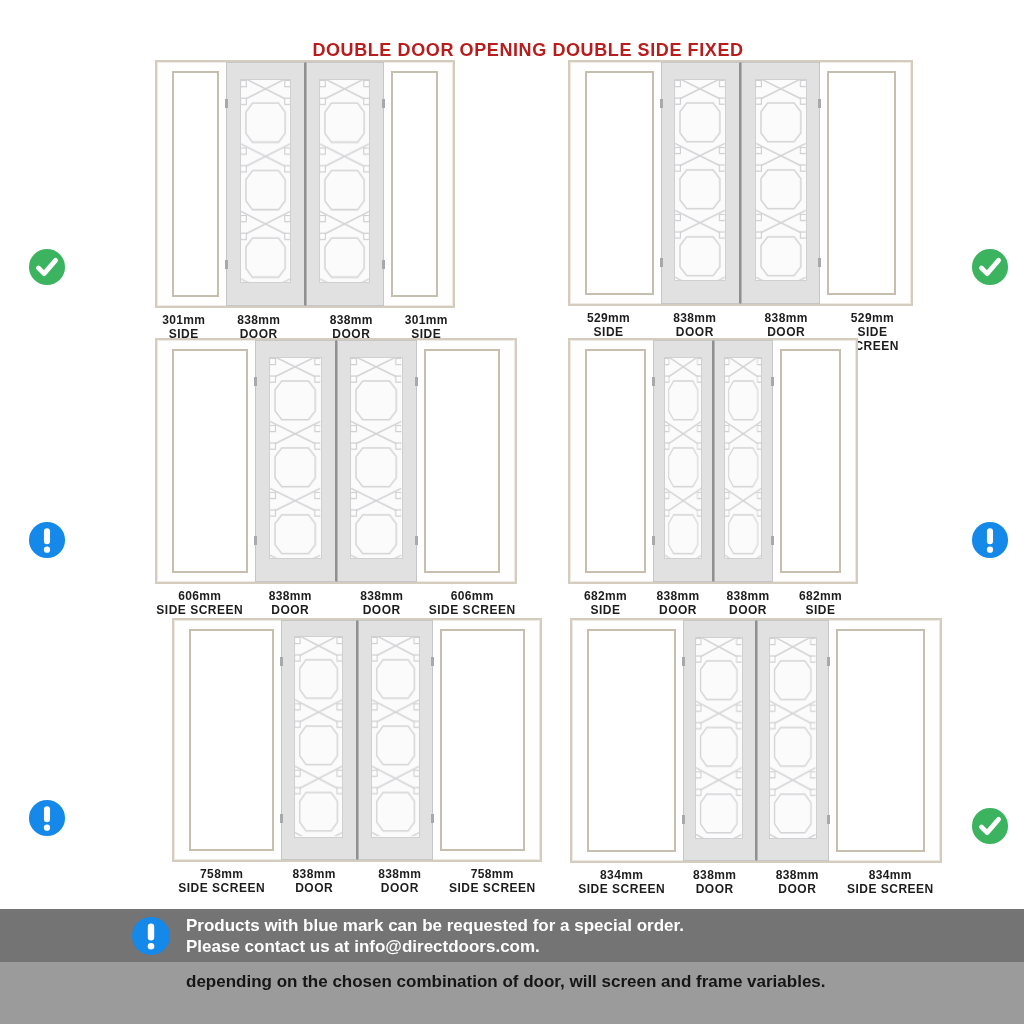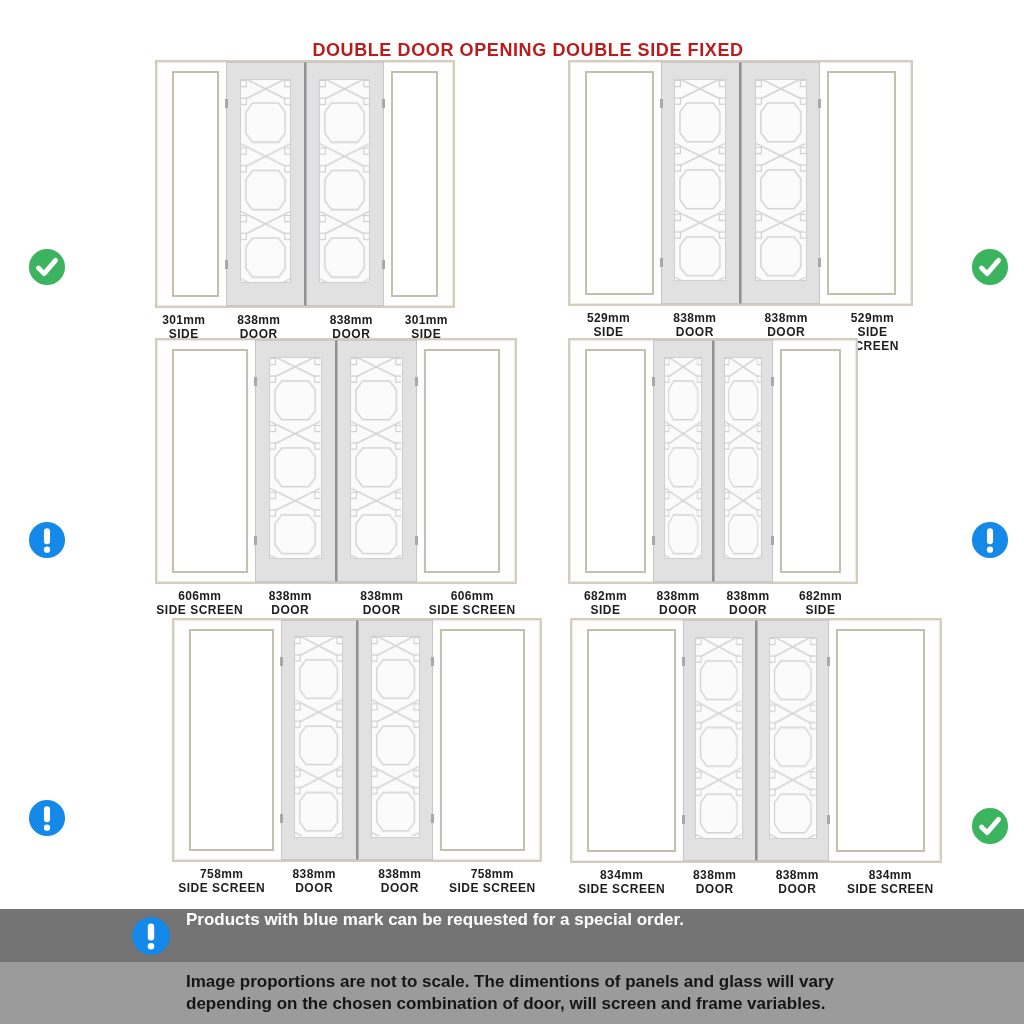--- a/index.html
+++ b/index.html
@@ -57,21 +57,21 @@
   #s2{left:28px;top:521px;}  #s3{left:971px;top:521px;}
   #s4{left:28px;top:799px;}  #s5{left:971px;top:807px;}
 
   
   .notice{position:absolute;left:0;width:1024px;box-sizing:border-box;}
   .notice-1{top:909px;height:53px;}
   .notice-2{top:962px;height:62px;}
   .notice-icon{position:absolute;left:131px;top:7px;width:40px;height:40px;}
   .notice-icon svg{width:100%;height:100%;display:block;}
   .notice-text{margin-left:186px;font-weight:700;}
-  .notice-1 .notice-text{font-size:17px;line-height:21px;}
+  .notice-1 .notice-text{padding-top:6px;font-size:17px;line-height:21px;}
   .notice-2 .notice-text{padding-top:9px;font-size:17px;line-height:22px;}
 </style>
 </head>
 <body>
 
 <svg width="0" height="0" style="position:absolute" aria-hidden="true">
   <defs>
     <pattern id="lattice" patternUnits="userSpaceOnUse" width="60" height="76">
       <g stroke="#d4d4d6" stroke-width="1.8" fill="none">
         <line x1="0" y1="-4" x2="60" y2="24"></line>
@@ -412,20 +412,20 @@
 <div class="notice notice-1" id="notice1" style="background: rgb(116, 116, 116); color: rgb(255, 255, 255);">
   <span class="notice-icon" id="notice1-icon">
       <svg viewBox="0 0 40 40">
         <circle cx="20" cy="20" r="19" fill="#1489e9"></circle>
         <rect x="16.8" y="7.5" width="6.4" height="17" rx="3.2" fill="#ffffff"></rect>
         <circle cx="20" cy="30.2" r="3.3" fill="#ffffff"></circle>
       </svg>
     </span>
   <div class="notice-text">
     <div>Products with blue mark can be requested for a special order.</div>
+    <div>Please contact us at info@directdoors.com.</div>
   </div>
 </div>
 <div class="notice notice-2" id="notice2" style="background: rgb(155, 155, 155); color: rgb(22, 22, 22);">
   <div class="notice-text">
-    <div>Image proportions are not to scale. The dimentions of panels and glass will vary</div>
     <div>depending on the chosen combination of door, will screen and frame variables.</div>
   </div>
 </div>
 
 </body></html>

